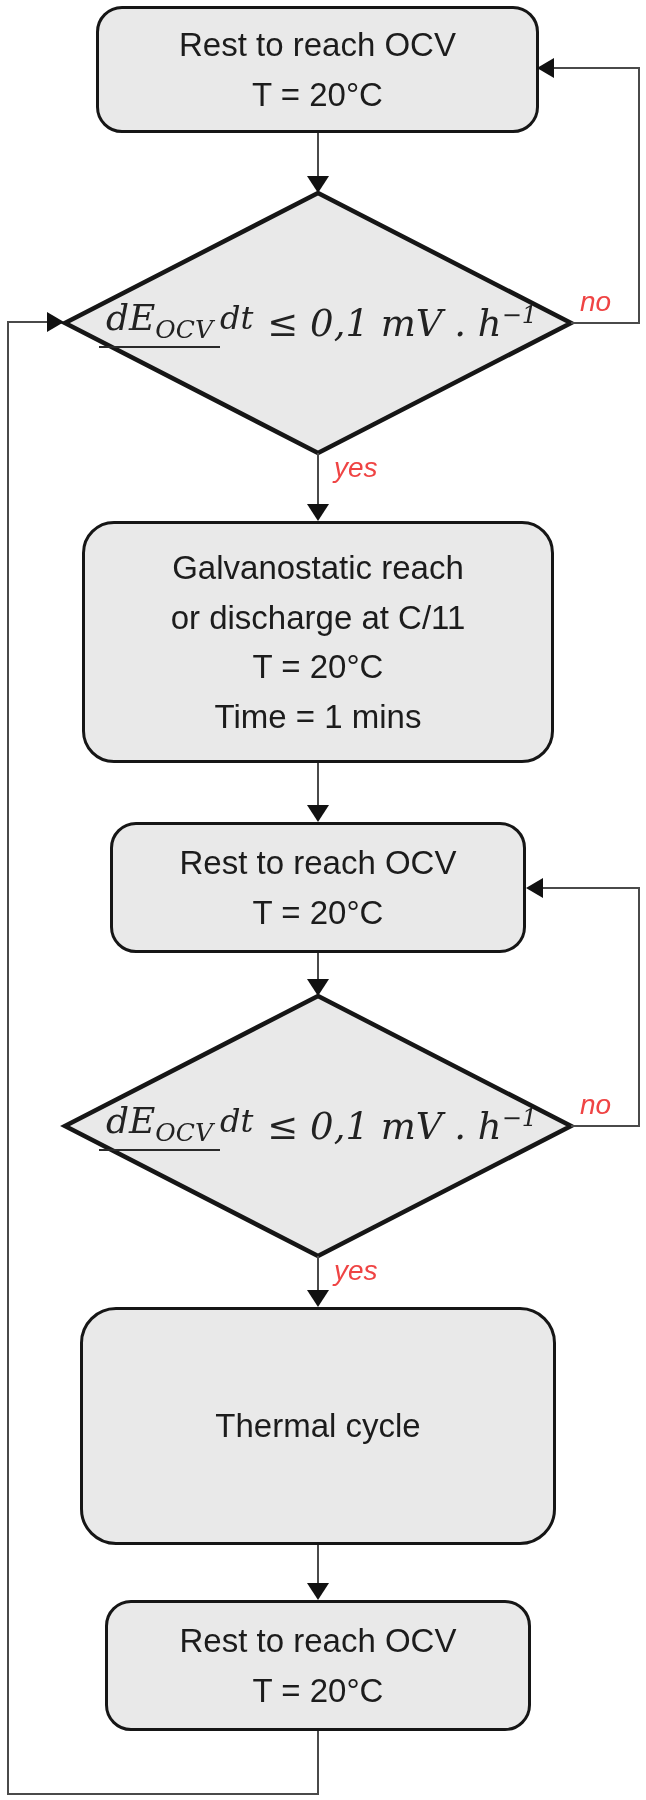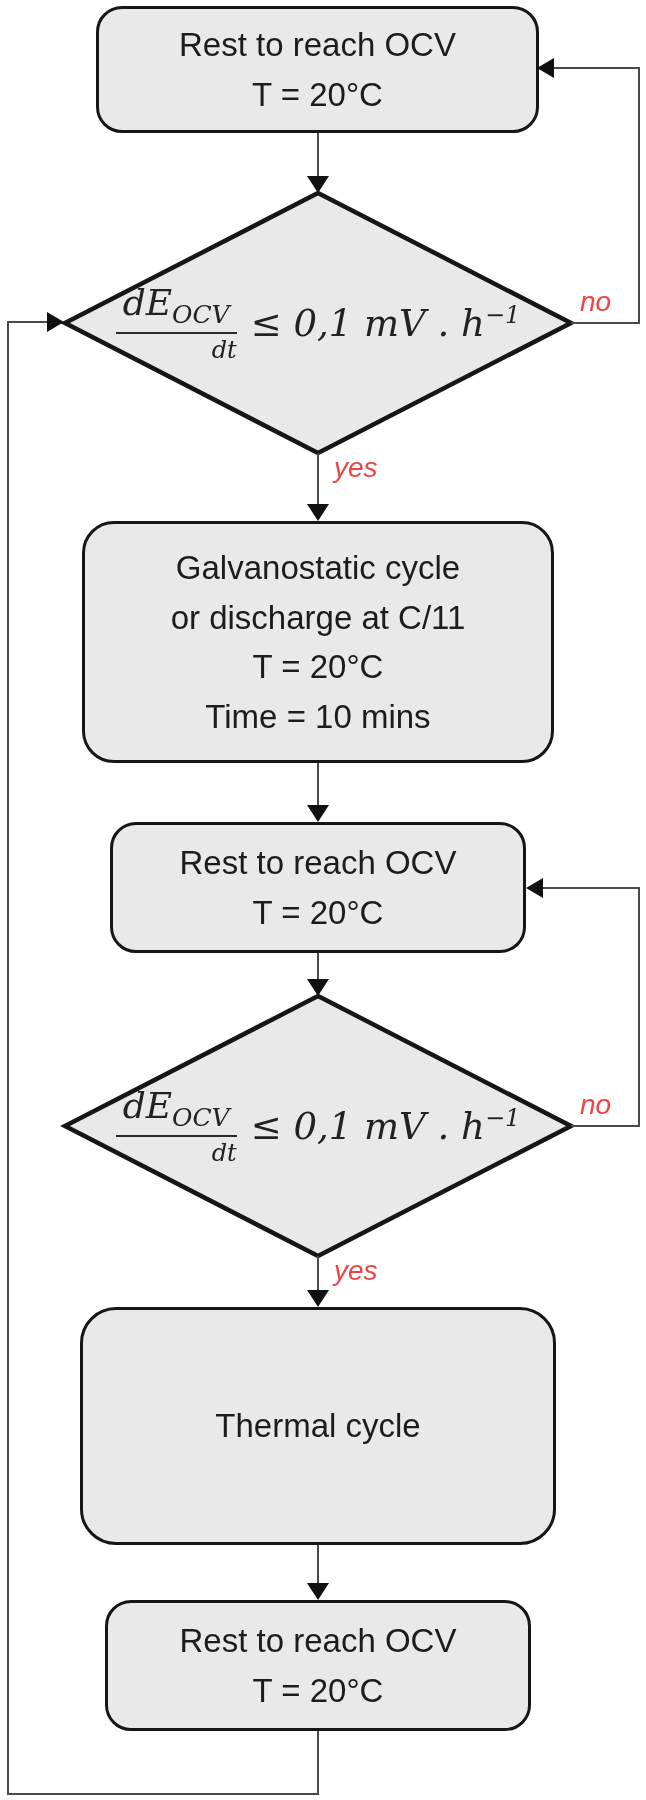--- a/index.html
+++ b/index.html
@@ -26,24 +26,24 @@
   .nline{font-size:33px;line-height:1.5;white-space:nowrap;}
   
   .dnode{position:absolute;}
   .dshape{position:absolute;left:0;top:0;display:block;}
   .dshape polygon{fill:var(--node-fill);stroke:var(--node-border);stroke-width:4.5;}
   .formula{
     position:absolute;inset:0;
     display:flex;align-items:center;justify-content:center;gap:14px;
     font-family:"DejaVu Serif",serif;font-style:italic;color:#222;
   }
-  .frac{display:inline-flex;flex-direction:column;align-items:flex-end;}
+  .frac{display:inline-flex;flex-direction:row;align-items:flex-start;}
   .fnum{font-size:36px;line-height:1.1;padding:0 7px 3px;border-bottom:2.5px solid #2a2a2a;}
   .fnum sub{font-size:25px;}
-  .fden{font-size:24px;line-height:1.1;padding-top:3px;}
+  .fden{font-size:32px;line-height:1.1;padding-top:3px;}
   .cond{font-size:37px;white-space:nowrap;text-align:center;}
   .cond sup{font-size:24px;}
   
   .cline{position:absolute;background:var(--connector);}
   .cline.v{width:2px;}
   .cline.h{height:2px;}
   
   .ah{position:absolute;width:0;height:0;}
   .ah.down{border-left:11px solid transparent;border-right:11px solid transparent;border-top:17px solid var(--ah);}
   .ah.left{border-top:10px solid transparent;border-bottom:10px solid transparent;border-right:17px solid var(--ah);}
@@ -84,24 +84,24 @@
   <div class="cline h" style="left:571px;top:322px;width:69px;"></div>
   <div class="cline v" style="left:638px;top:67px;height:257px;"></div>
   <div class="cline h" style="left:554px;top:67px;width:86px;"></div>
   <div class="ah left" style="left:537px;top:58px;"></div>
 
   <div class="elabel" style="left:334px;top:452px;">yes</div>
   <div class="cline v" style="left:317px;top:453px;height:53px;"></div>
   <div class="ah down" style="left:307px;top:504px;"></div>
 
   <div class="pnode" style="left:82px;top:521px;width:472px;height:242px;border-radius:32px;">
-    <div class="nline">Galvanostatic cycle</div>
+    <div class="nline">Galvanostatic reach</div>
     <div class="nline">or discharge at C/11</div>
     <div class="nline">T = 20°C</div>
-    <div class="nline">Time = 10 mins</div>
+    <div class="nline">Time = 1 mins</div>
   </div>
 
   <div class="cline v" style="left:317px;top:763px;height:43px;"></div>
   <div class="ah down" style="left:307px;top:805px;"></div>
 
   <div class="pnode" style="left:110px;top:822px;width:416px;height:131px;">
     <div class="nline">Rest to reach OCV</div>
     <div class="nline">T = 20°C</div>
   </div>
 

